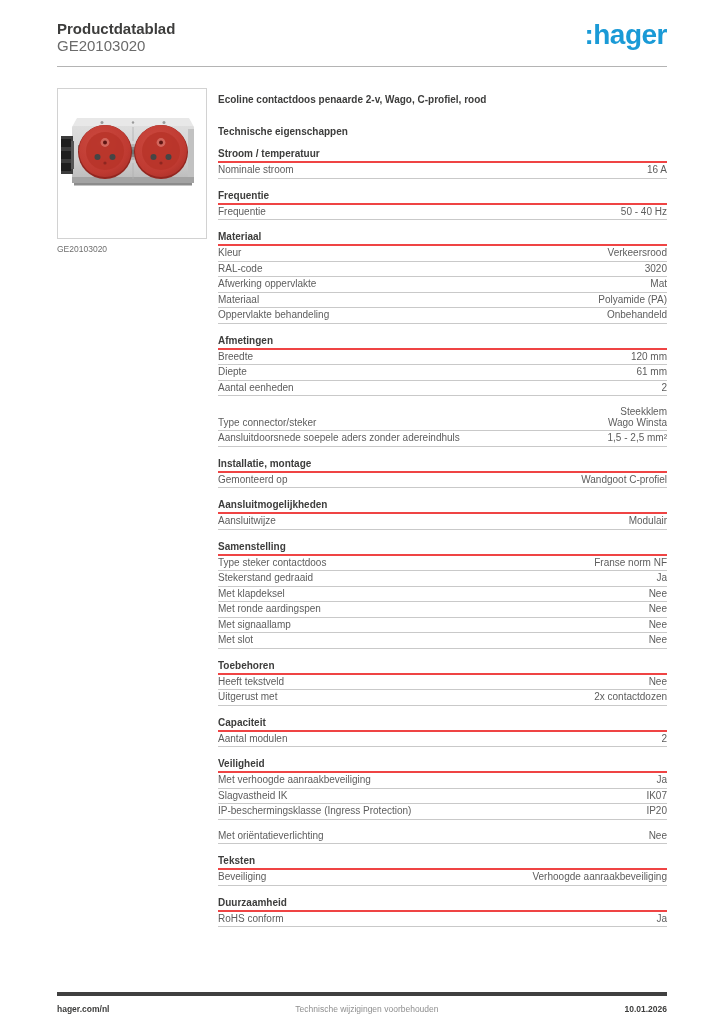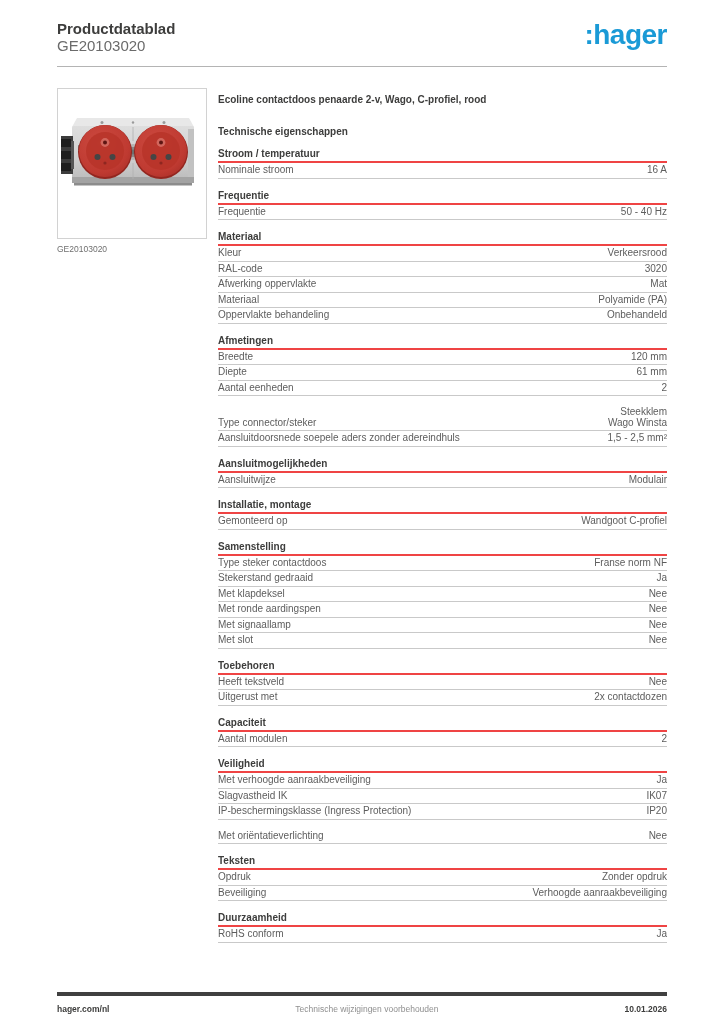--- a/index.html
+++ b/index.html
@@ -265,34 +265,34 @@
               <span class="row-label">Type connector/steker</span>
               <span class="row-value">Steekklem
 Wago Winsta</span>
             </div>
             <div class="row">
               <span class="row-label">Aansluitdoorsnede soepele aders zonder adereindhuls</span>
               <span class="row-value">1,5 - 2,5 mm²</span>
             </div>
           </div>
           <div class="section">
+            <div class="section-title">Installatie, montage</div>
+            <div class="row">
+              <span class="row-label">Gemonteerd op</span>
+              <span class="row-value">Wandgoot C-profiel</span>
+            </div>
+          </div>
+          <div class="section">
             <div class="section-title">Aansluitmogelijkheden</div>
             <div class="row">
               <span class="row-label">Aansluitwijze</span>
               <span class="row-value">Modulair</span>
             </div>
           </div>
           <div class="section">
-            <div class="section-title">Installatie, montage</div>
-            <div class="row">
-              <span class="row-label">Gemonteerd op</span>
-              <span class="row-value">Wandgoot C-profiel</span>
-            </div>
-          </div>
-          <div class="section">
             <div class="section-title">Samenstelling</div>
             <div class="row">
               <span class="row-label">Type steker contactdoos</span>
               <span class="row-value">Franse norm NF</span>
             </div>
             <div class="row">
               <span class="row-label">Stekerstand gedraaid</span>
               <span class="row-value">Ja</span>
             </div>
             <div class="row">
@@ -346,24 +346,20 @@
             </div>
           </div>
           <div class="section">
             <div class="row">
               <span class="row-label">Met oriëntatieverlichting</span>
               <span class="row-value">Nee</span>
             </div>
           </div>
           <div class="section">
             <div class="section-title">Teksten</div>
-            <div class="row">
-              <span class="row-label">Opdruk</span>
-              <span class="row-value">Zonder opdruk</span>
-            </div>
             <div class="row">
               <span class="row-label">Beveiliging</span>
               <span class="row-value">Verhoogde aanraakbeveiliging</span>
             </div>
           </div>
           <div class="section">
             <div class="section-title">Duurzaamheid</div>
             <div class="row">
               <span class="row-label">RoHS conform</span>
               <span class="row-value">Ja</span>

